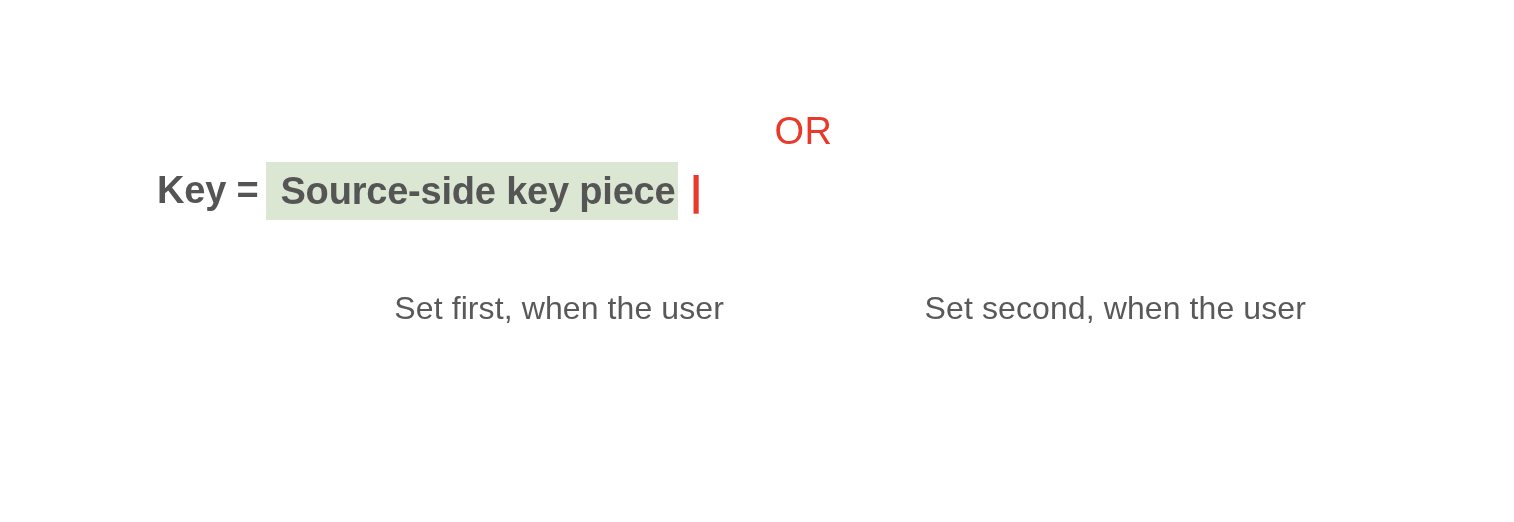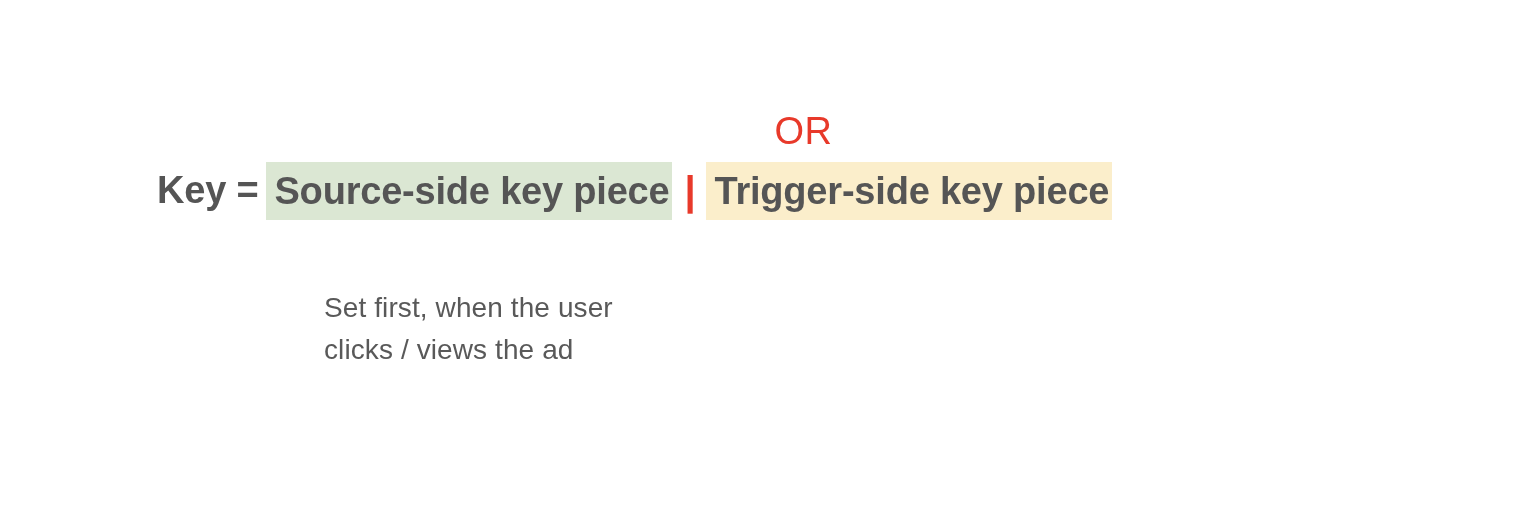--- a/index.html
+++ b/index.html
@@ -53,21 +53,21 @@
     letter-spacing: -0.2px;
   }
 
   .key-prefix {
     padding-right: 8px;
     line-height: 60px;
   }
 
   .key-piece {
     line-height: 60px;
-    padding: 1px 3px 1px 8px;
+    padding: 1px 3px 1px 14px;
     display: inline-block;
     height: 58px;
     box-sizing: border-box;
     display: flex;
     align-items: center;
   }
 
   .key-piece.source {
     background: #dbe7d3;
   }
@@ -83,25 +83,26 @@
     line-height: 58px;
     padding: 0 11px 0 12px;
     display: flex;
     align-items: center;
     height: 58px;
   }
 
   
   .desc {
     position: absolute;
-    font-size: 28px;
+    font-size: 32px;
     font-weight: 400;
     line-height: 42px;
     color: #595959;
     letter-spacing: 0.1px;
+    text-align: right;
   }
 
   .desc.left {
     left: 312px;
     top: 287px;
     width: 400px;
   }
 
   .desc.right {
     left: 834px;
@@ -118,24 +119,23 @@
 <body>
 
 <div class="canvas">
 
   <div class="or-label">OR</div>
 
   <div class="key-row">
     <span class="key-prefix">Key = </span>
     <span class="key-piece source">Source-side key piece</span>
     <span class="key-separator">|</span>
-    <span class="key-piece trigger">Trigger-side key piece</span>
   </div>
 
   <div class="desc left">
     <span class="desc-line">Set first, when the user</span>
-    <span class="desc-line">clicks / views the ad</span>
   </div>
 
   <div class="desc right">
+    <span class="desc-line">Set second, when the user</span>
   </div>
 
 </div>
 
 </body></html>

